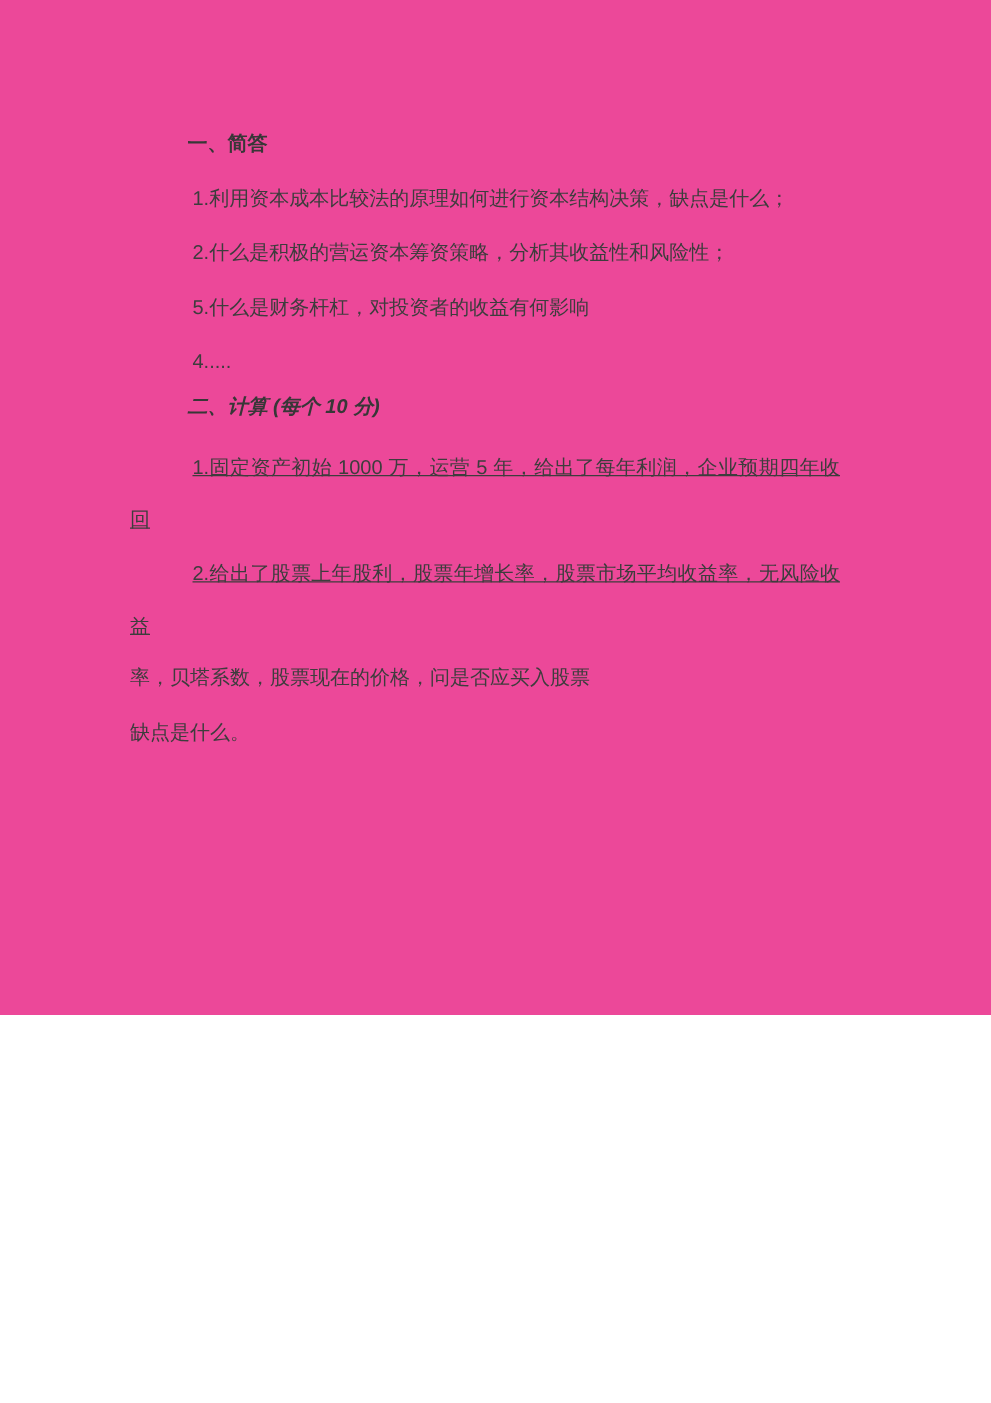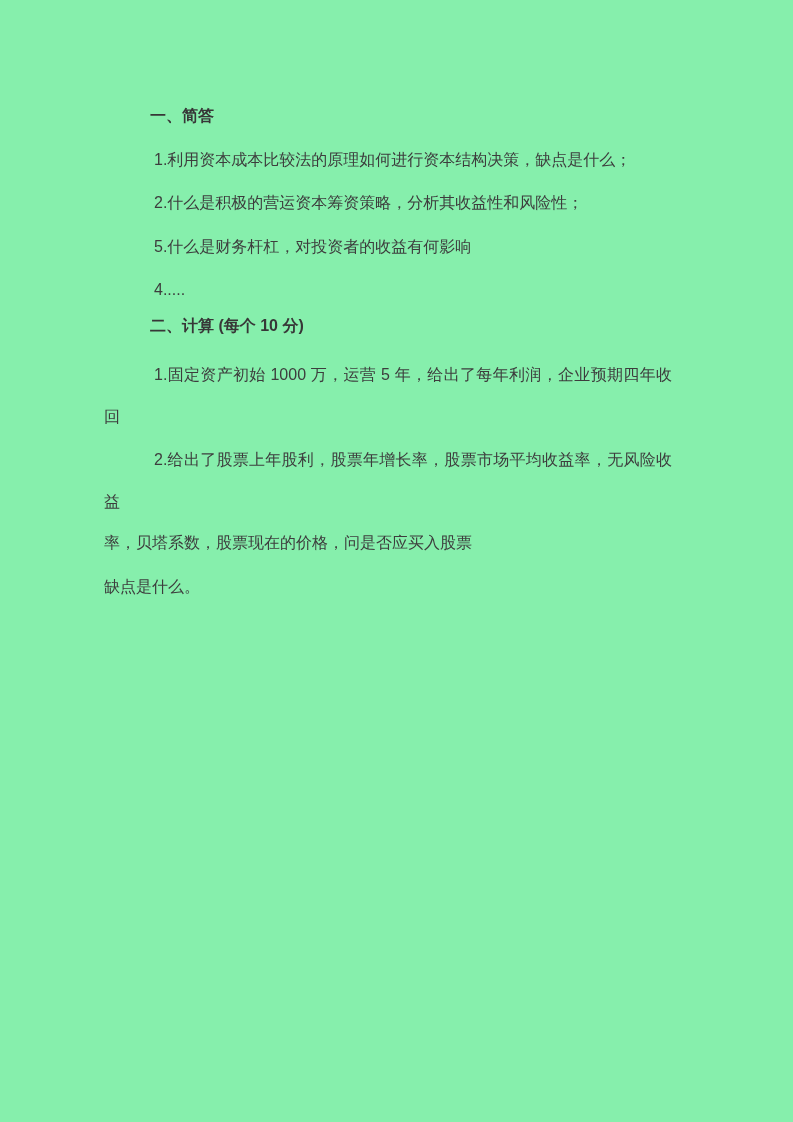--- a/index.html
+++ b/index.html
@@ -9,22 +9,22 @@
   }
   body {
     width: 793px;
     height: 1122px;
     overflow: hidden;
     font-family: "Liberation Sans", "DejaVu Sans", sans-serif;
   }
   .page {
     position: relative;
     width: 793px;
-    height: 1122px;
-    background: #86efac;
+    height: 812px;
+    background: #ec4899;
   }
   .doc-body {
     box-sizing: border-box;
     padding: 95px 119px 0 102px; 
     width: 793px;
   }
   section.doc-section { margin: 0; padding: 0; }
   .heading {
     font-size: 16px;
     line-height: 41.5px;
@@ -38,23 +38,24 @@
     font-size: 16px;
     line-height: 41.5px;
     color: #3d3d3d;
     text-align: left;
   }
   .line.indent { text-indent: 50px; }
   
   .line.fill {
     text-align: justify;
     text-align-last: justify;
+    text-decoration: underline;
   }
   
-  section.doc-section:nth-of-type(2) .heading { margin-top: -8px; }
+  section.doc-section:nth-of-type(2) .heading { margin-top: -8px; font-style: italic; }
   section.doc-section:nth-of-type(2) .heading + .para { margin-top: 8px; }
 </style>
 </head>
 <body>
 
 <div class="page">
   <div class="doc-body">
       <section class="doc-section">
         <div class="heading">一、简答</div>
         <div class="para">

